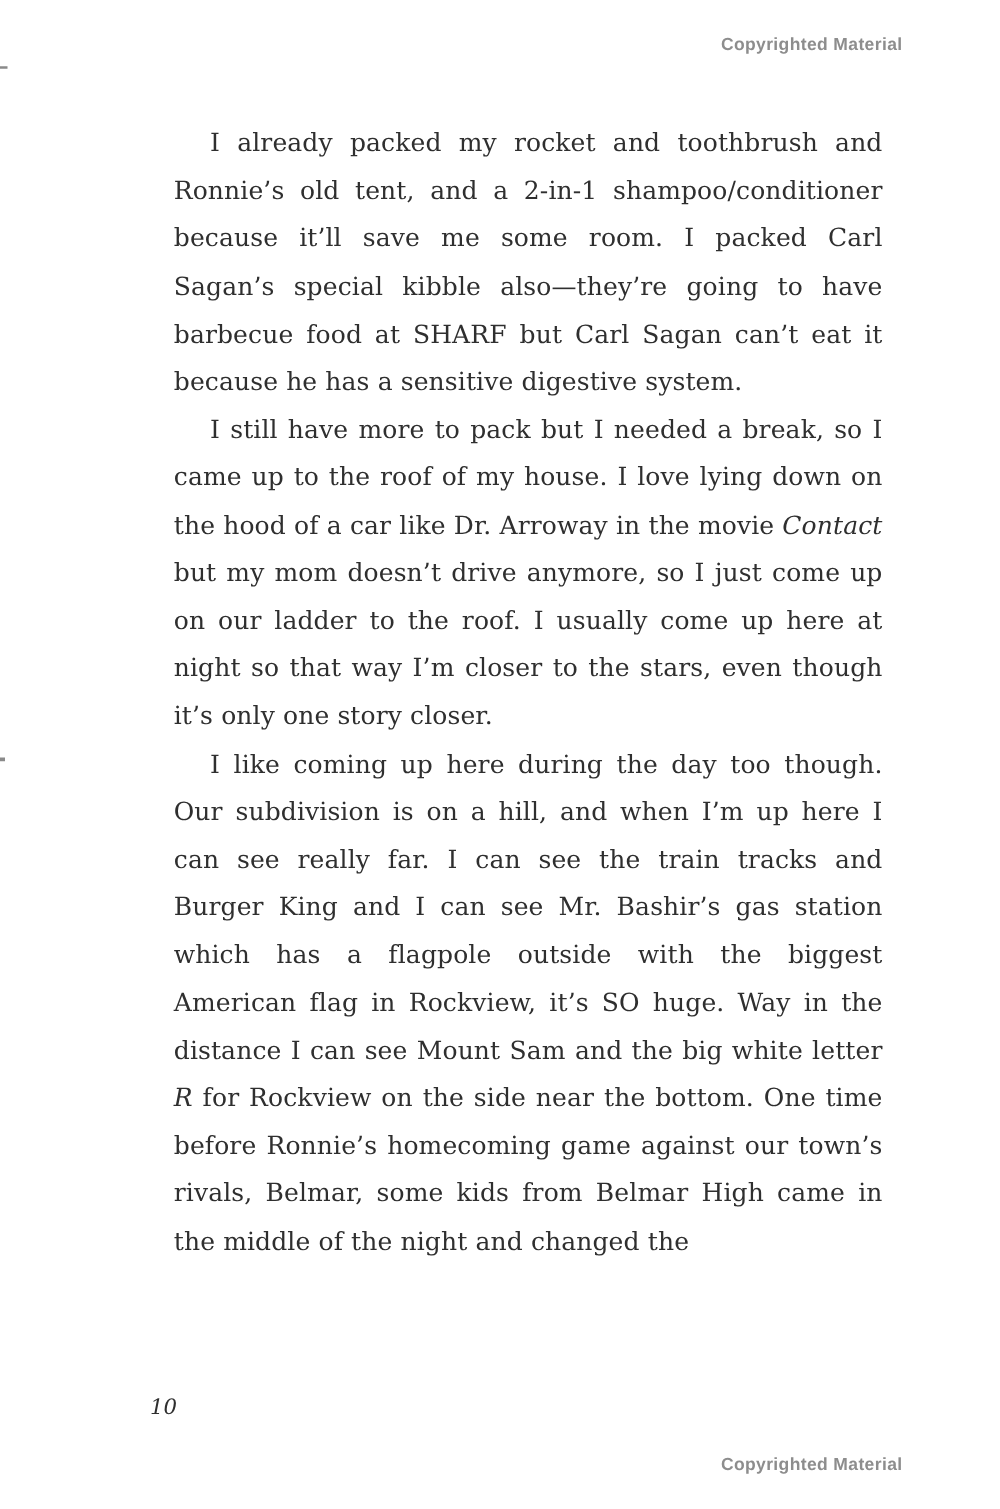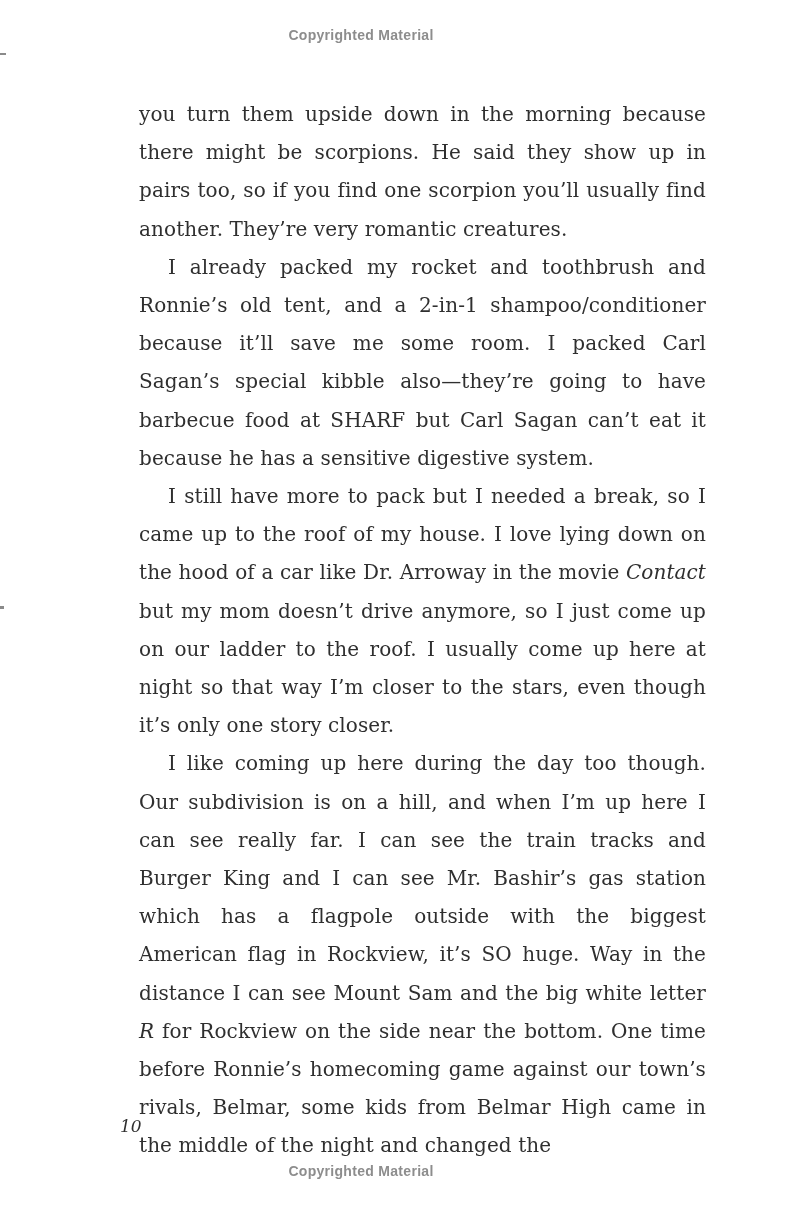--- a/index.html
+++ b/index.html
@@ -13,21 +13,21 @@
   }
   .page {
     position: absolute;
     inset: 0;
     background: var(--bg, #ffffff);
   }
   .notice {
     position: absolute;
     left: 0;
     width: 722px;            
-    text-align: center;
+    text-align: right;
     font-family: "Liberation Sans", sans-serif;
     font-weight: 700;
     font-size: 14px;
     letter-spacing: 0.3px;
     color: var(--notice-color, #8d8d8d);
   }
   .notice.top { top: 27px; }
   .notice.bottom { top: 1163px; }
   .text-block {
     position: absolute;
@@ -65,21 +65,20 @@
 <body>
 
 <div class="page">
 
   <div class="notice top">Copyrighted Material</div>
 
   <div class="edge-mark m1"></div>
   <div class="edge-mark m2"></div>
 
   <div class="text-block">
-      <p class="para"><span>you turn them upside down in the morning because there might be scorpions. He said they show up in pairs too, so if you find one scorpion you’ll usually find another. They’re very romantic creatures.</span></p>
       <p class="para indent"><span>I already packed my rocket and toothbrush and Ronnie’s old tent, and a 2-in-1 shampoo/conditioner because it’ll save me some room. I packed Carl Sagan’s special kibble also—they’re going to have barbecue food at SHARF but Carl Sagan can’t eat it because he has a sensitive digestive system.</span></p>
       <p class="para indent"><span>I still have more to pack but I needed a break, so I came up to the roof of my house. I love lying down on the hood of a car like Dr. Arroway in the movie </span><span class="seg-italic">Contact</span><span> but my mom doesn’t drive anymore, so I just come up on our ladder to the roof. I usually come up here at night so that way I’m closer to the stars, even though it’s only one story closer.</span></p>
       <p class="para indent"><span>I like coming up here during the day too though. Our subdivision is on a hill, and when I’m up here I can see really far. I can see the train tracks and Burger King and I can see Mr. Bashir’s gas station which has a flagpole outside with the biggest American flag in Rockview, it’s SO huge. Way in the distance I can see Mount Sam and the big white letter </span><span class="seg-italic">R</span><span> for Rockview on the side near the bottom. One time before Ronnie’s homecoming game against our town’s rivals, Belmar, some kids from Belmar High came in the middle of the night and changed the</span></p>
     </div>
 
   <div class="page-number">10</div>
 
   <div class="notice bottom">Copyrighted Material</div>
 
 </div>

